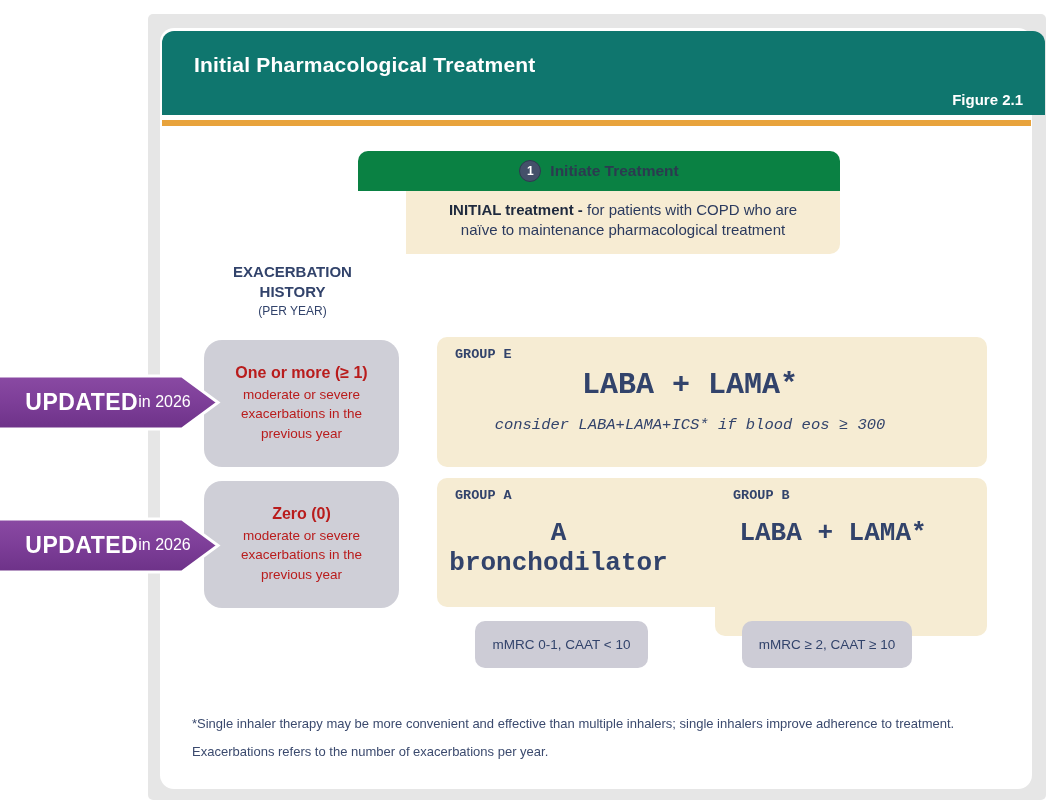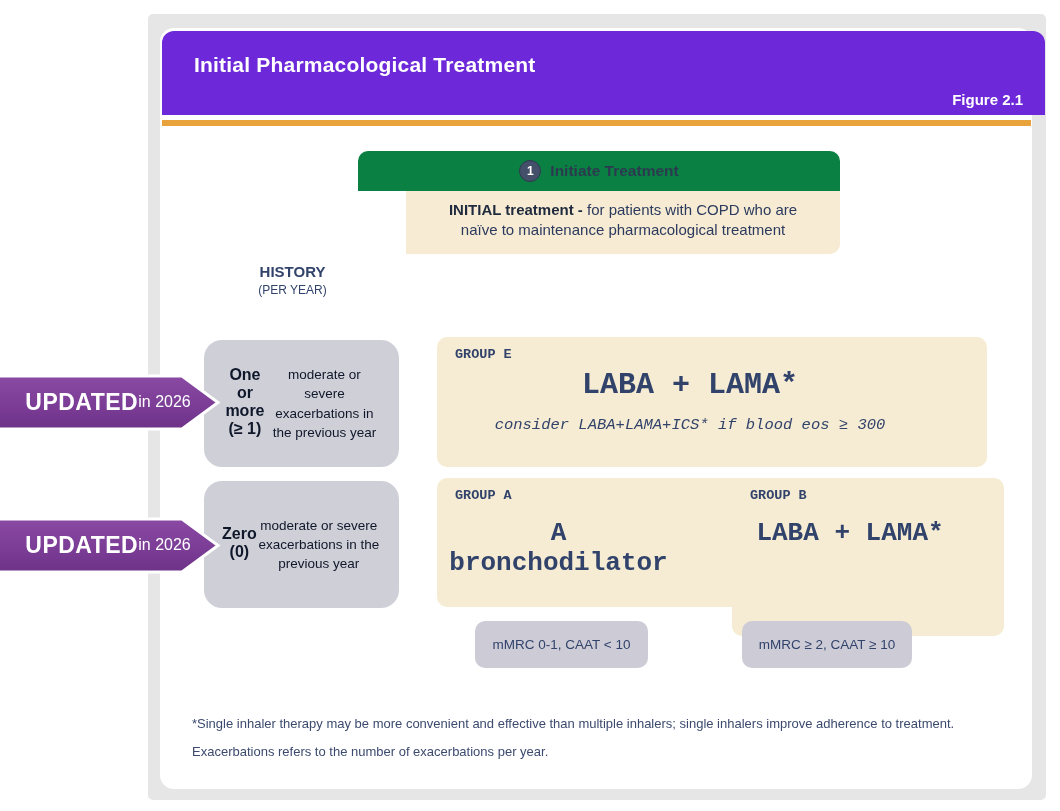--- a/index.html
+++ b/index.html
@@ -1,45 +1,45 @@
 <!DOCTYPE html>
 <html><head>
 <meta charset="utf-8">
 <style>
   html,body{margin:0;padding:0;background:#ffffff;}
   body{font-family:"Liberation Sans","DejaVu Sans",sans-serif;}
   .stage{position:relative;width:1060px;height:811px;background:#ffffff;overflow:hidden;}
   .gray-region{position:absolute;left:148px;top:14px;width:898px;height:786px;background:#e6e6e6;border-radius:5px;}
   .card{position:absolute;left:160px;top:28px;width:872px;height:761px;background:#ffffff;border-radius:14px;}
-  .hdr{position:absolute;left:162px;top:31px;width:883px;height:84px;background:#6d28d9;border-radius:12px 12px 0 0;}
+  .hdr{position:absolute;left:162px;top:31px;width:883px;height:84px;background:#0f766e;border-radius:12px 12px 0 0;}
   .hdr-title{position:absolute;left:32px;top:22px;font-size:21px;font-weight:bold;color:#ffffff;letter-spacing:.2px;}
   .hdr-fig{position:absolute;right:22px;top:60px;font-size:15px;font-weight:bold;color:#ffffff;}
   .rule{position:absolute;left:162px;top:120px;width:869px;height:6px;background:#e8a33c;}
   .intro{position:absolute;left:358px;top:151px;width:482px;border-radius:10px;overflow:hidden;}
   .intro-green{height:40px;background:#0a8143;display:flex;align-items:center;justify-content:center;gap:9px;}
   .step-circle{width:20px;height:20px;border-radius:50%;background:#44506a;color:#ffffff;font-size:12px;font-weight:bold;display:flex;align-items:center;justify-content:center;border:1px solid #2e3950;}
   .intro-green-label{font-size:15.5px;font-weight:bold;color:#2c3a50;}
   .intro-body{background:#f7ecd3;padding:9px 26px 13px 26px;text-align:center;font-size:15px;line-height:1.35;color:#2b3a5e;margin-left:48px;}
   .intro-body .lead{font-weight:bold;color:#1f2a3e;}
   .axis-head{position:absolute;left:195px;top:262px;width:195px;text-align:center;color:#32436b;}
   .axis-head .l1{font-size:15px;font-weight:bold;line-height:1.35;}
   .axis-head .sub{font-size:12px;margin-top:1px;}
-  .hist{position:absolute;left:204px;width:195px;height:127px;background:#cfcfd7;border-radius:18px;display:flex;flex-direction:row;align-items:center;justify-content:center;text-align:center;padding:0 18px;box-sizing:border-box;color:#0f172a;}
+  .hist{position:absolute;left:204px;width:195px;height:127px;background:#cfcfd7;border-radius:18px;display:flex;flex-direction:column;align-items:center;justify-content:center;text-align:center;padding:0 18px;box-sizing:border-box;color:#b91c1c;}
   .hist.h1{top:340px;}
   .hist.h2{top:481px;}
   .hist .t{font-size:16px;font-weight:bold;margin-bottom:3px;}
   .hist .b{font-size:13.5px;line-height:1.42;}
   .gbox{position:absolute;background:#f6ecd3;border-radius:10px;box-sizing:border-box;color:#32436b;font-family:Liberation Mono, monospace;}
   .gbox .glabel{position:absolute;left:18px;top:10px;font-size:13.5px;font-weight:bold;color:#32436b;}
   .gbox-e{left:437px;top:337px;width:550px;height:130px;}
   .gbox-e .treat{position:absolute;left:0;top:31px;width:506px;text-align:center;font-size:30px;font-weight:bold;color:#32436b;}
   .gbox-e .note{position:absolute;left:0;top:79px;width:506px;text-align:center;font-size:15.5px;font-style:italic;color:#32436b;}
   .gbox-a{left:437px;top:478px;width:313px;height:129px;}
   .gbox-a .treat{position:absolute;left:0;top:40px;width:243px;text-align:center;font-size:26px;font-weight:bold;}
-  .gbox-b{left:732px;top:478px;width:272px;height:158px;}
+  .gbox-b{left:715px;top:478px;width:272px;height:158px;}
   .gbox-b .treat{position:absolute;left:0;top:40px;width:236px;text-align:center;font-size:26px;font-weight:bold;}
   .pill{position:absolute;top:621px;height:47px;background:#cdccd6;border-radius:10px;display:flex;align-items:center;justify-content:center;font-size:13.5px;color:#32436b;}
   .pill-a{left:475px;width:173px;}
   .pill-b{left:742px;width:170px;text-align:right;}
   .symptoms{position:absolute;left:437px;top:674px;width:520px;text-align:center;font-size:15px;font-weight:bold;color:#32436b;}
   .foot{position:absolute;left:192px;font-size:13px;color:#3b4a6e;}
   .foot.f1{top:716px;}
   .foot.f2{top:744px;}
   .banner-svg{position:absolute;left:0;width:222px;height:57px;}
   .banner-svg.b1{top:374px;}
@@ -69,20 +69,21 @@
           <span>1</span>
         </span>
       <span class="intro-green-label">Initiate Treatment</span>
     </div>
     <div class="intro-body">
       <span class="lead">INITIAL treatment -</span><span> for patients with COPD who are naïve to maintenance pharmacological treatment</span>
     </div>
   </div>
 
   <div class="axis-head">
+    <div class="l1">EXACERBATION</div>
     <div class="l1">HISTORY</div>
     <div class="sub">(PER YEAR)</div>
   </div>
 
   <div class="hist h1">
     <div class="t">One or more (≥ 1)</div>
     <div class="b">moderate or severe exacerbations in the previous year</div>
   </div>
 
   <div class="hist h2">

